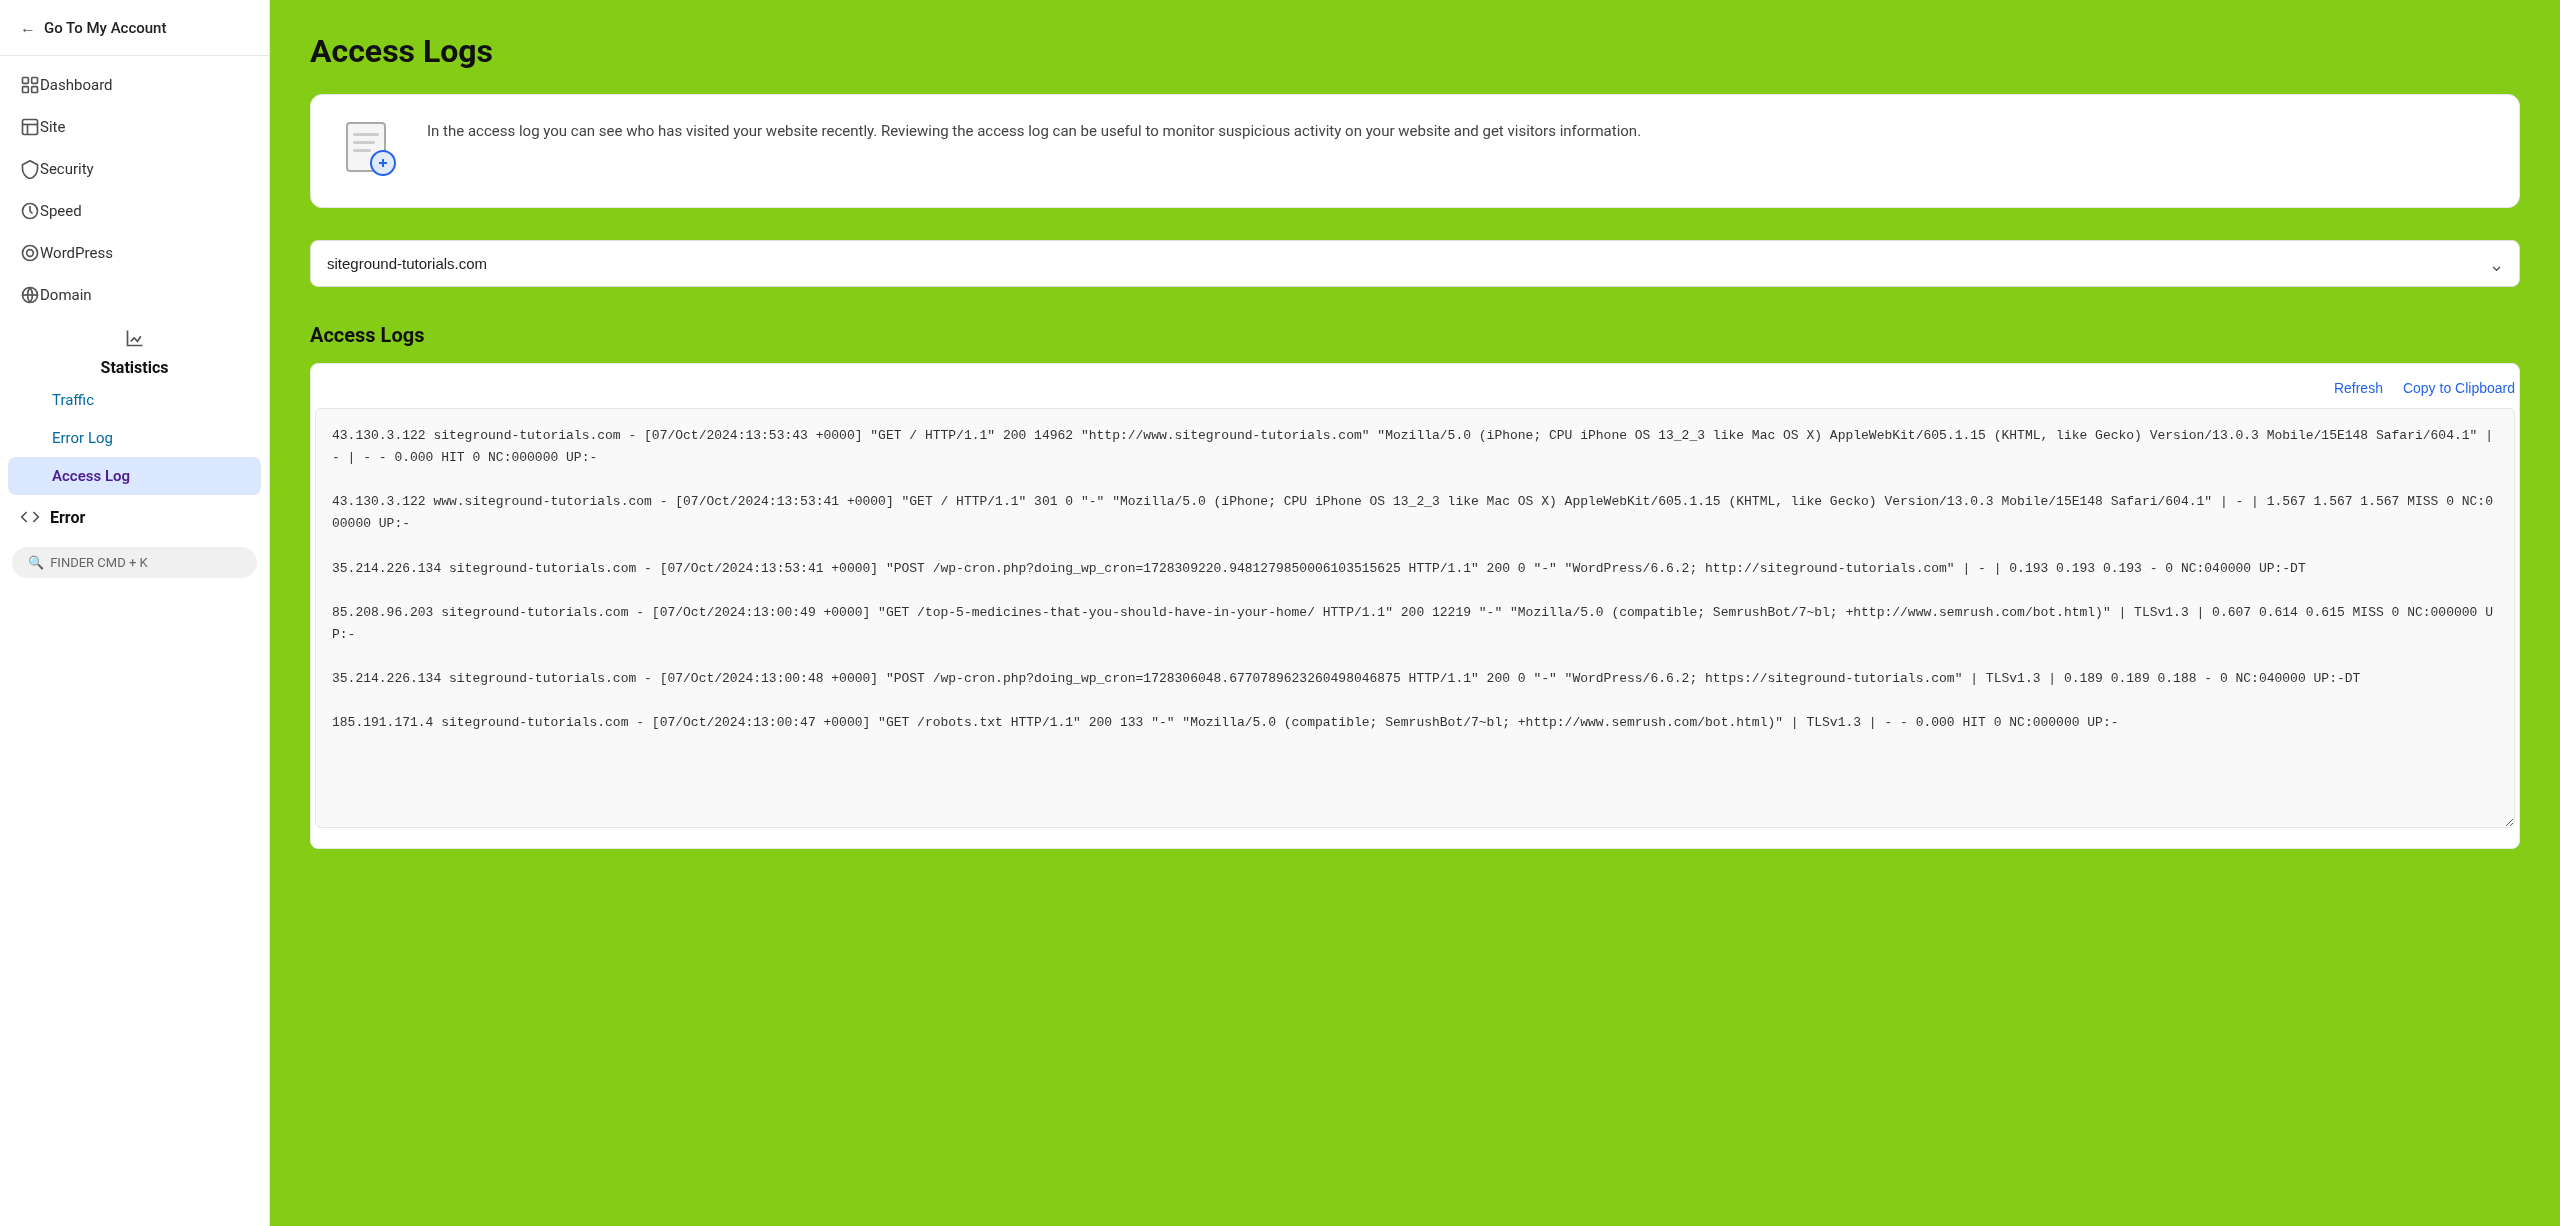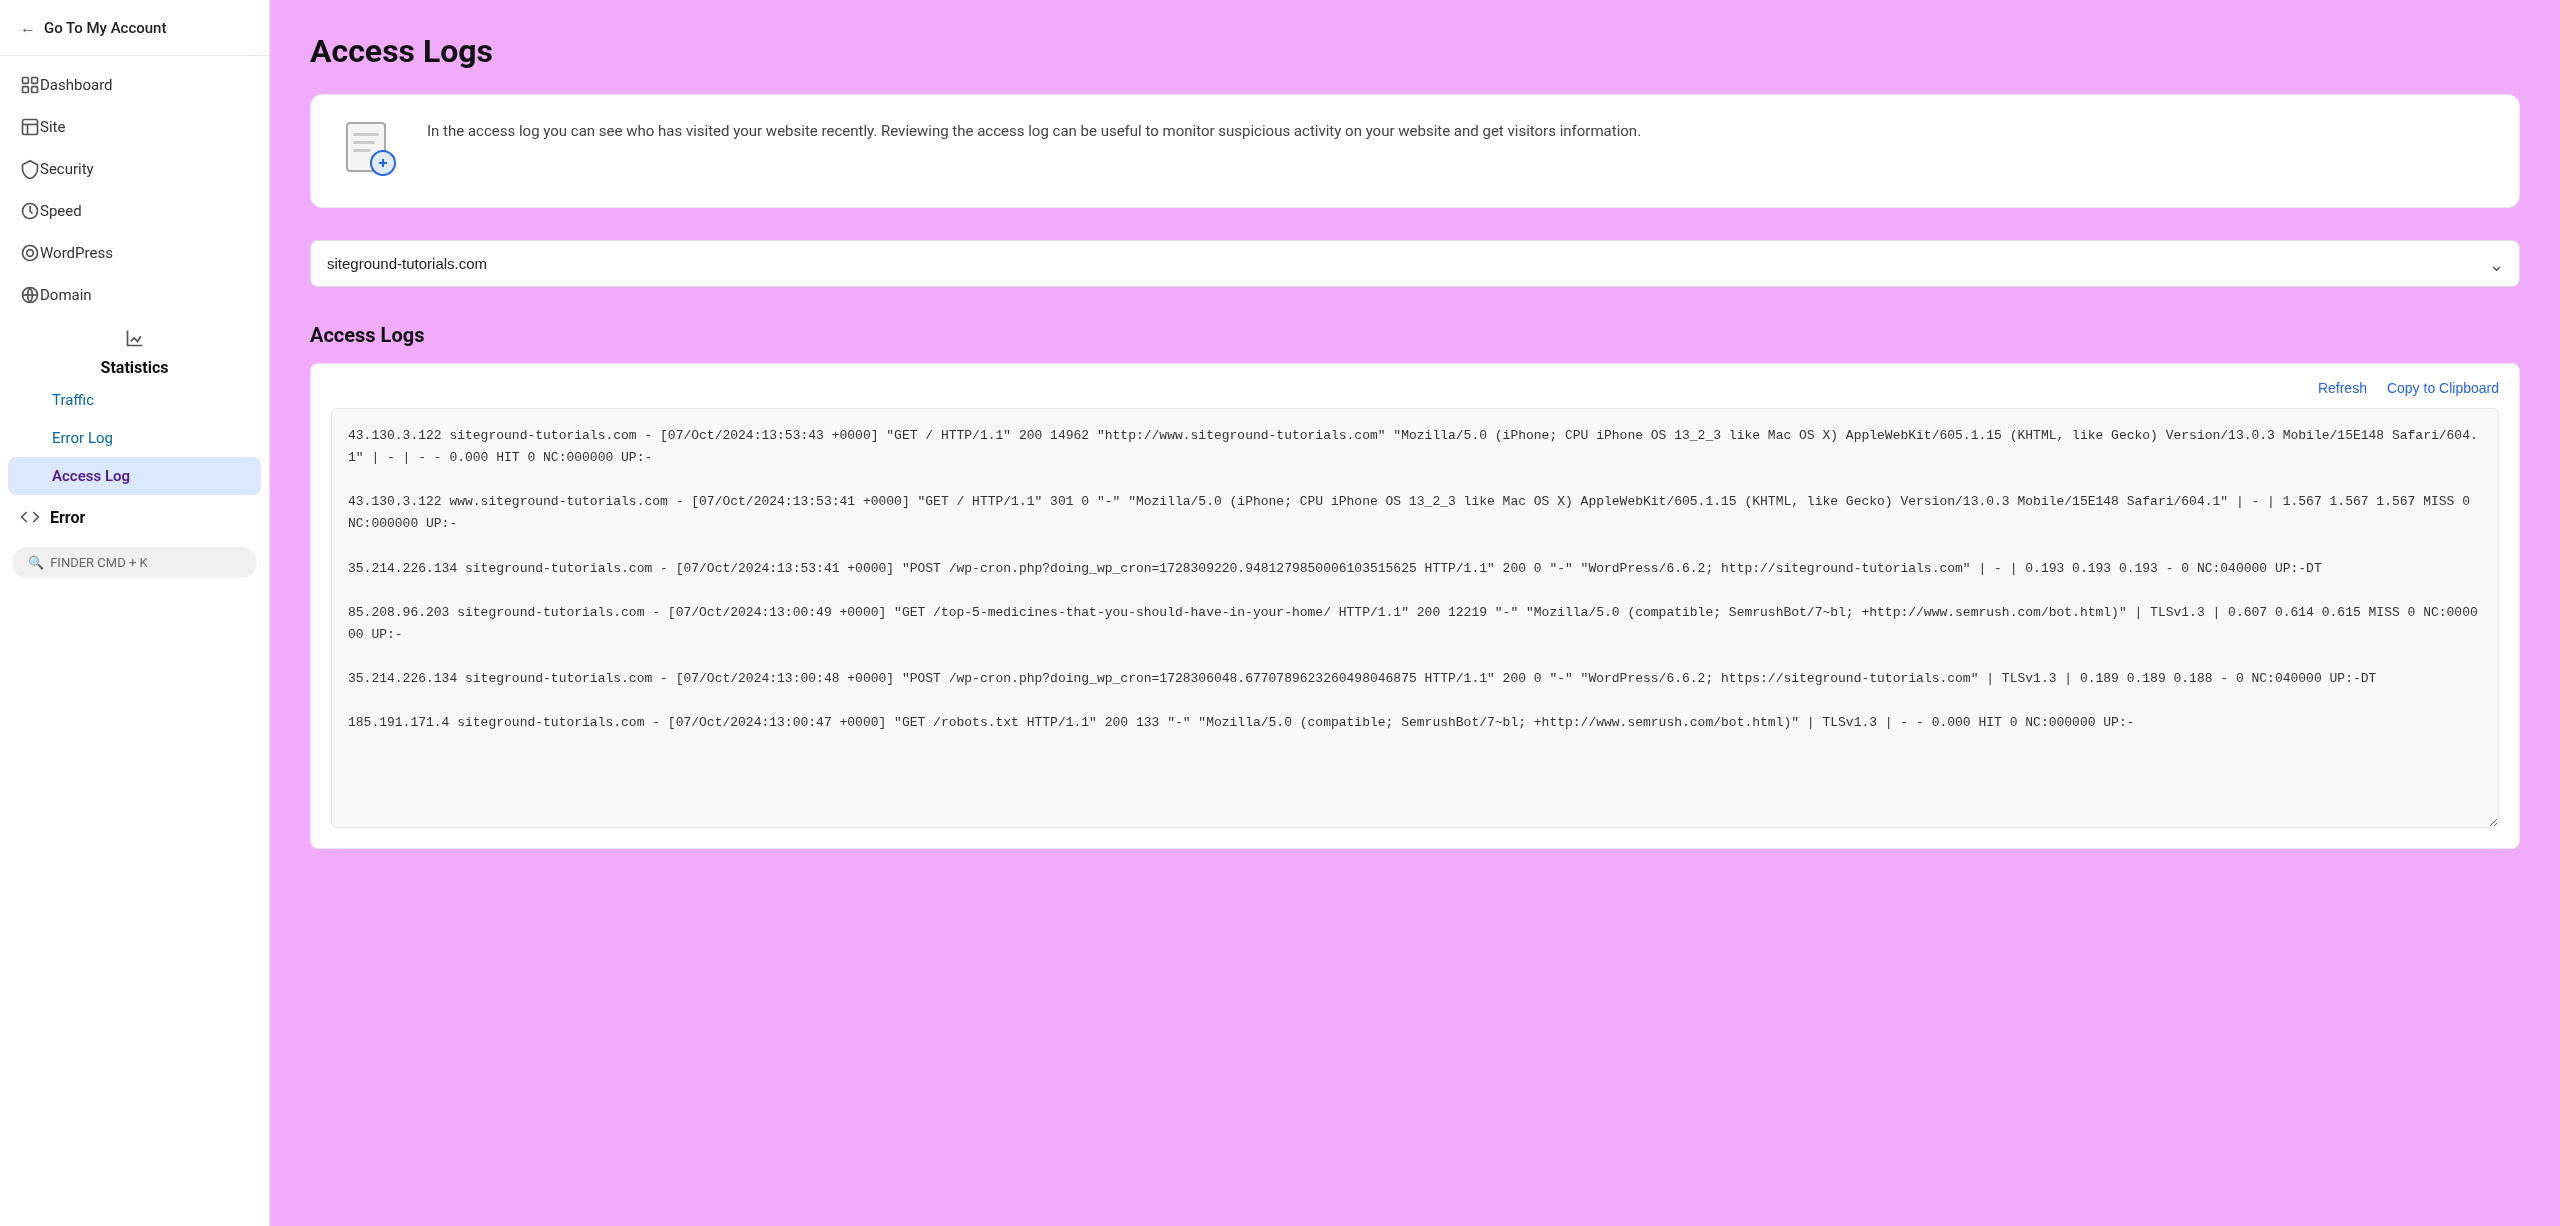--- a/index.html
+++ b/index.html
@@ -92,21 +92,21 @@
       align-items: center;
       gap: 6px;
       cursor: pointer;
     }
 
     
     .main-content {
       flex: 1;
       overflow-y: auto;
       padding: 32px 40px;
-      background: #f0abfc;
+      background: #84cc16;
     }
 
     .page-title {
       font-size: 32px;
       font-weight: 700;
       color: #111;
       margin-bottom: 24px;
     }
 
     
@@ -173,21 +173,21 @@
       font-size: 20px;
       font-weight: 700;
       color: #111;
       margin-bottom: 16px;
     }
 
     .logs-container {
       background: #fff;
       border: 1px solid #e8e8e8;
       border-radius: 8px;
-      padding: 16px 20px;
+      padding: 16px 4px;
     }
     .logs-actions {
       display: flex;
       justify-content: flex-end;
       gap: 20px;
       margin-bottom: 12px;
     }
     .logs-action-btn {
       font-size: 14px;
       color: #2563eb;

